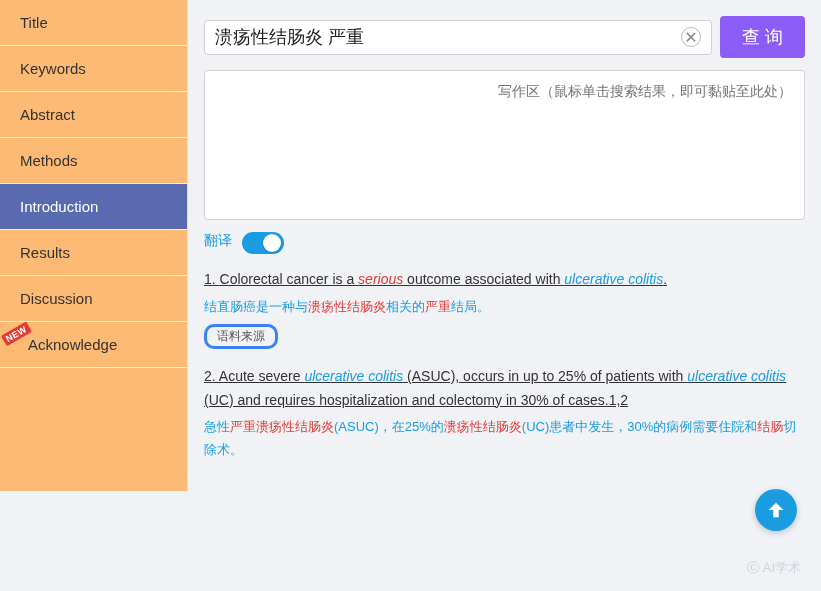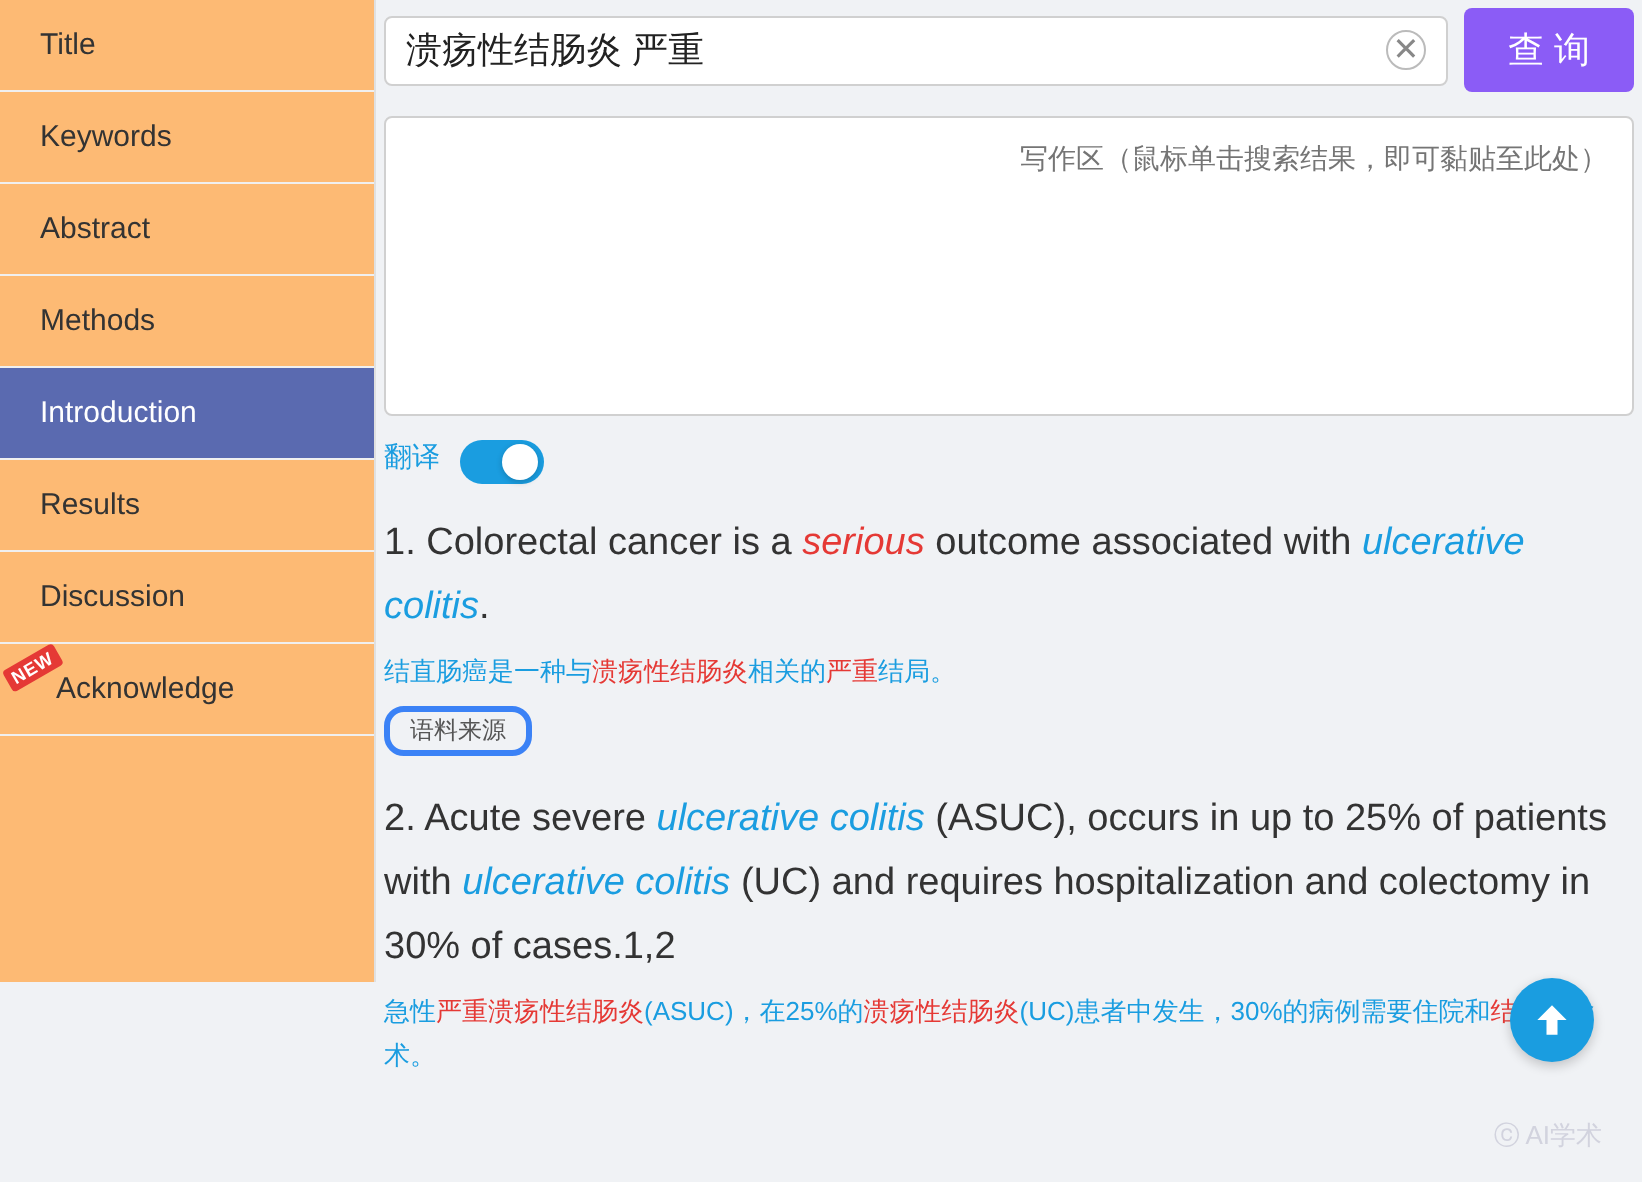--- a/index.html
+++ b/index.html
@@ -54,21 +54,21 @@
     }
 
     
     .main-content {
       flex: 1;
       background: #f0f2f5;
       display: flex;
       flex-direction: column;
       height: 591px;
       overflow-y: auto;
-      padding: 4px;
+      padding: 16px;
     }
 
     
     .search-bar {
       display: flex;
       align-items: center;
       margin-bottom: 12px;
       gap: 8px;
     }
     .search-input-wrapper {
@@ -166,24 +166,25 @@
     
     .results-list {
       display: flex;
       flex-direction: column;
       gap: 16px;
     }
     .result-item {
       background: transparent;
     }
     .result-text {
-      font-size: 19px;
+      font-size: 14px;
       color: #333;
       line-height: 1.7;
       margin-bottom: 4px;
+      text-decoration: underline;
     }
     .result-text .keyword-red {
       color: #e53935;
       font-style: italic;
     }
     .result-text .keyword-blue {
       color: #1a9de0;
       font-style: italic;
     }
     .result-zh {

